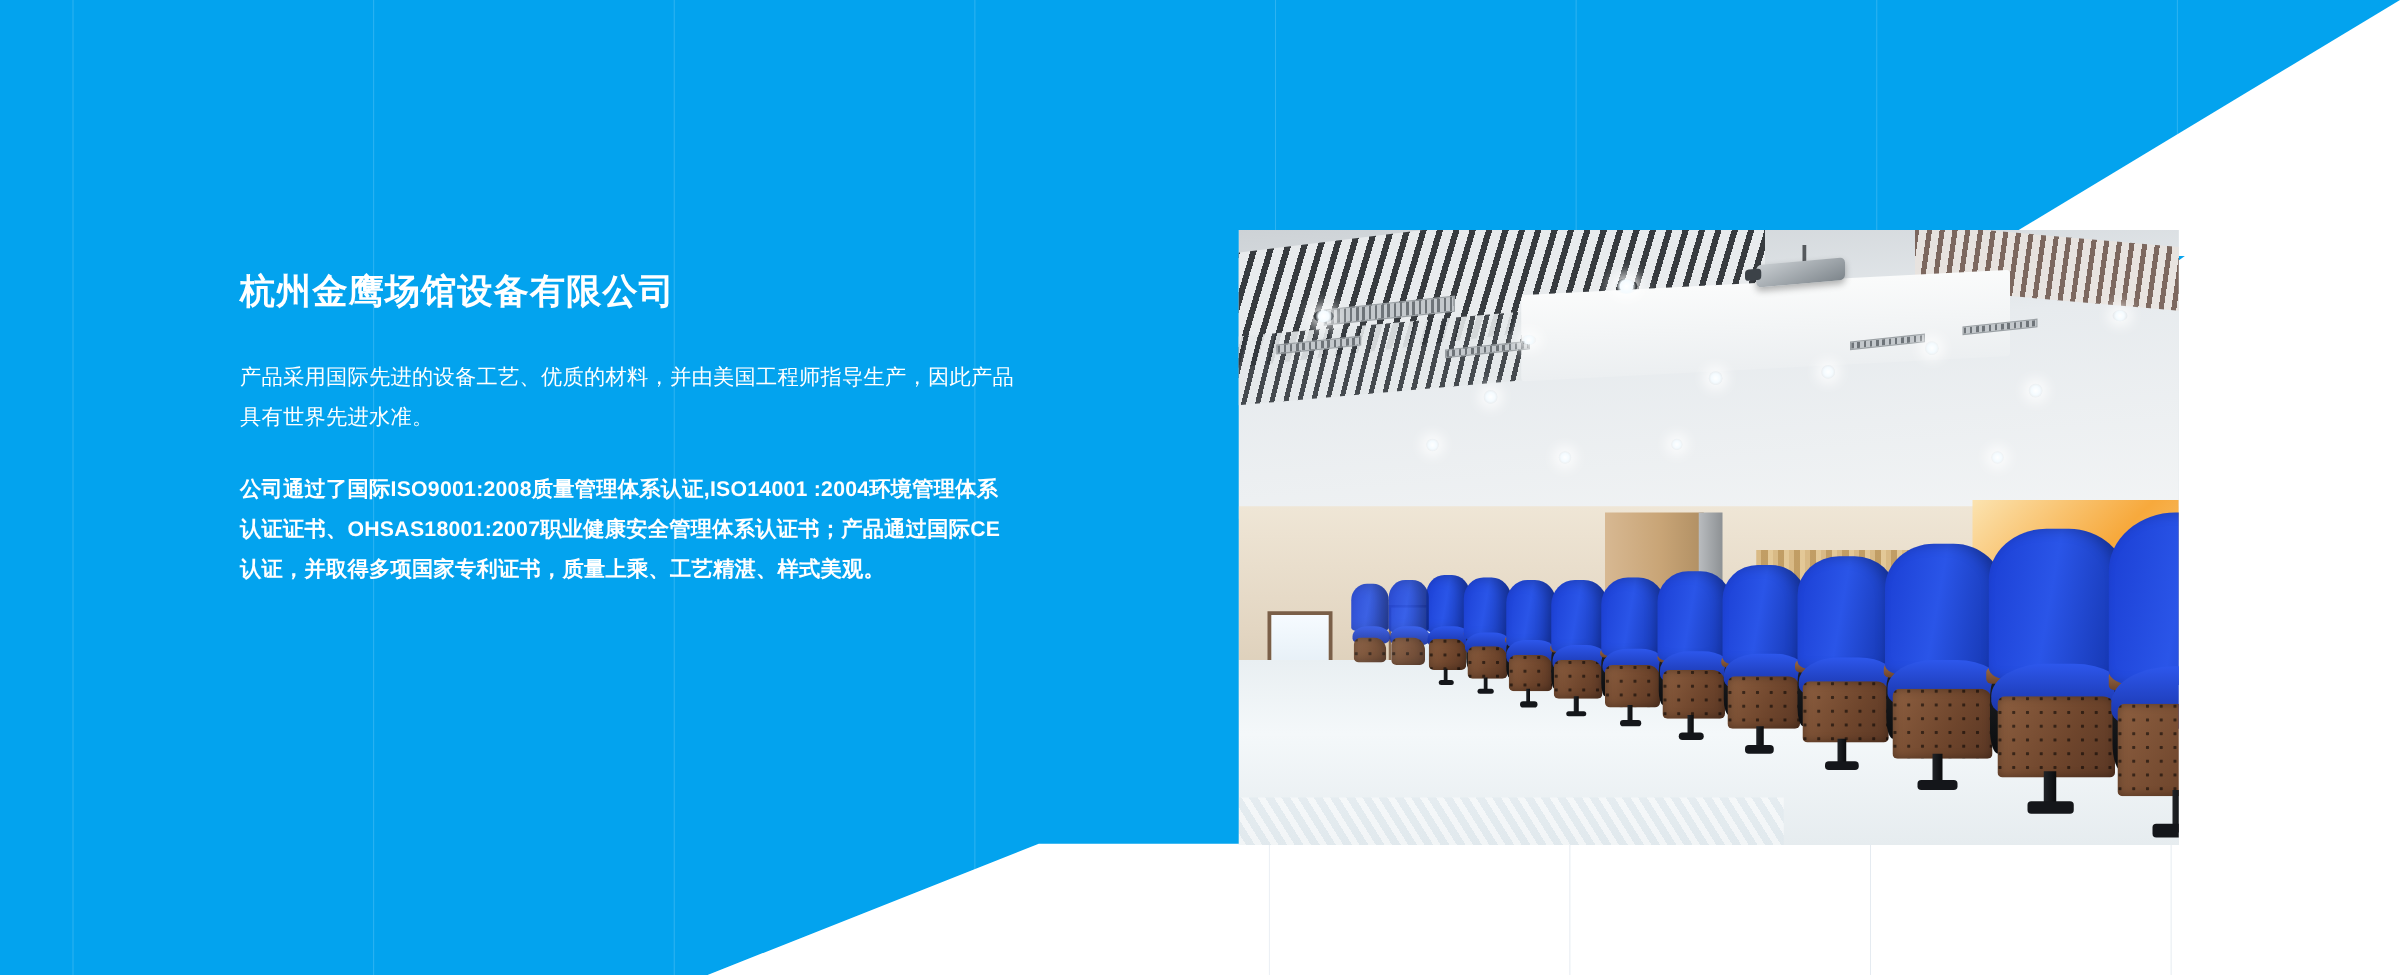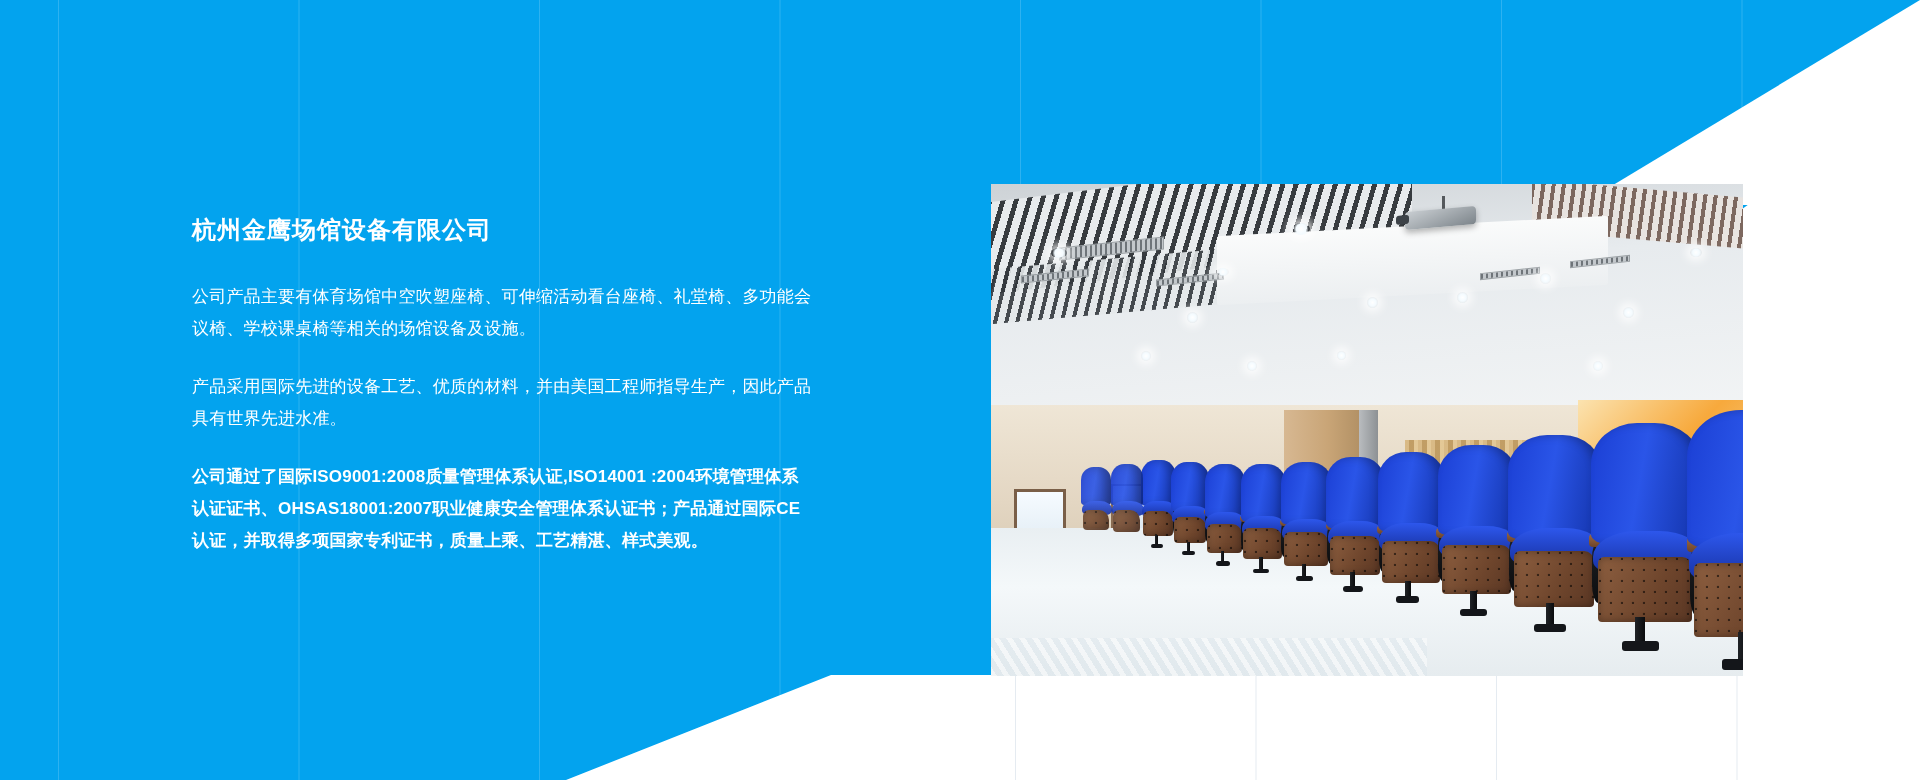--- a/index.html
+++ b/index.html
@@ -68,21 +68,21 @@
     background-position:0 0;
   }
 
   
   .text-col {
     position:absolute;
     left:192px; top:215px;
     width:620px;
   }
   .headline {
-    font-size:24px;
+    font-size:28px;
     font-weight:bold;
     color:#ffffff;
     letter-spacing:1px;
     line-height:1.25;
     margin-bottom:36px;
     white-space:nowrap;
   }
   .para {
     font-size:17px;
     line-height:32px;
@@ -292,21 +292,20 @@
   <div class="blue-base"></div>
   <div class="col-guides"></div>
 
   <div class="white-wedge"></div>
   <div class="tri-top-right"></div>
   <div class="col-guides-white"></div>
 
   <div class="text-col">
     <div class="headline nowrap">杭州金鹰场馆设备有限公司</div>
 
-    <p class="para">公司产品主要有体育场馆中空吹塑座椅、可伸缩活动看台座椅、礼堂椅、多功能会议椅、学校课桌椅等相关的场馆设备及设施。</p>
 
     <p class="para">产品采用国际先进的设备工艺、优质的材料，并由美国工程师指导生产，因此产品具有世界先进水准。</p>
 
     <p class="para">公司通过了国际ISO9001:2008质量管理体系认证,ISO14001    :2004环境管理体系认证证书、OHSAS18001:2007职业健康安全管理体系认证书；产品通过国际CE认证，并取得多项国家专利证书，质量上乘、工艺精湛、样式美观。</p>
   </div>
 
   <div class="photo-frame">
     <div class="photo">
 
       <div class="ceiling">

